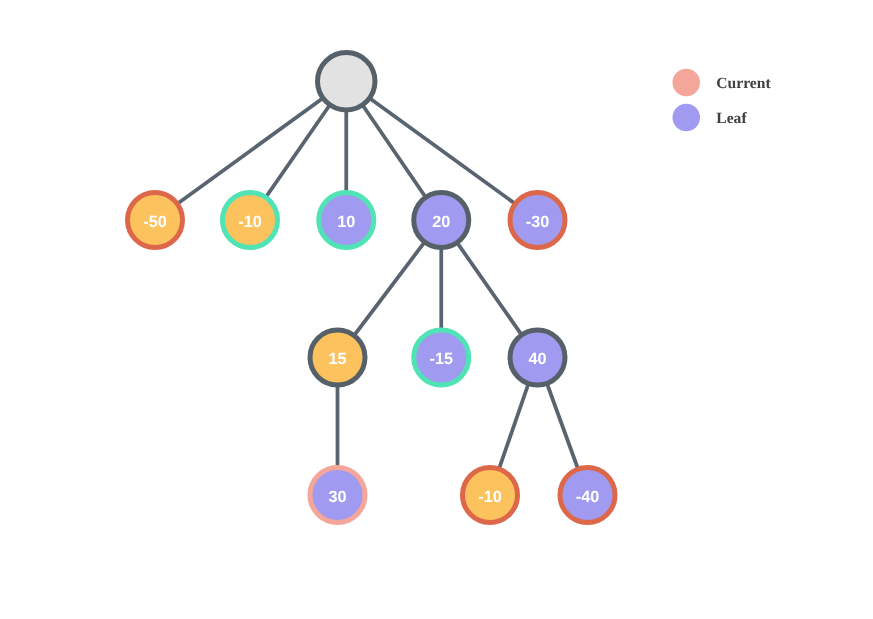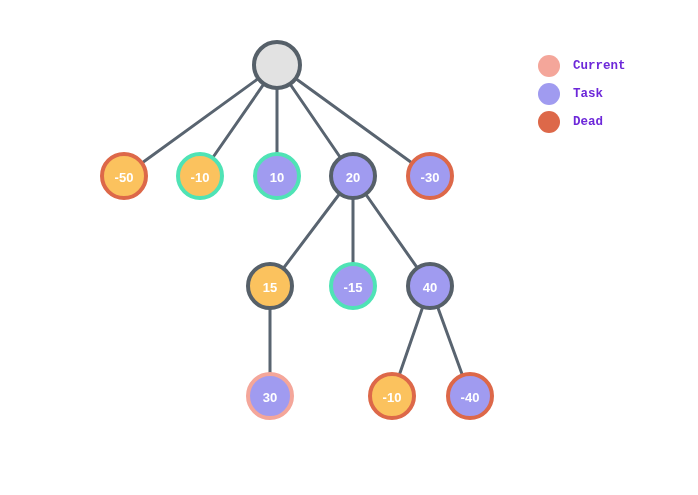--- a/index.html
+++ b/index.html
@@ -56,24 +56,24 @@
     height: 28px;
   }
   .legend-swatch {
     width: 22px;
     height: 22px;
     border-radius: 50%;
     flex: 0 0 auto;
   }
   .legend-label {
     margin-left: 13px;
-    font-family: Liberation Mono, monospace;
+    font-family: Liberation Serif, serif;
     font-size: 12.5px;
     font-weight: bold;
-    color: #6d28d9;
+    color: #404040;
     white-space: nowrap;
   }
 </style>
 </head>
 <body>
 
 <div id="app">
 
   <svg id="graph-svg" viewBox="0 0 698 495" xmlns="http://www.w3.org/2000/svg">
     <g id="edges-layer">
@@ -140,21 +140,17 @@
       </g>
   </svg>
 
   <div id="legend">
       <div class="legend-item">
         <span class="legend-swatch" style="background: rgb(244, 166, 154);"></span>
         <span class="legend-label">Current</span>
       </div>
       <div class="legend-item">
         <span class="legend-swatch" style="background: rgb(160, 155, 240);"></span>
-        <span class="legend-label">Task</span>
-      </div>
-      <div class="legend-item">
-        <span class="legend-swatch" style="background: rgb(221, 104, 73);"></span>
-        <span class="legend-label">Dead</span>
+        <span class="legend-label">Leaf</span>
       </div>
     </div>
 
 </div>
 
 </body></html>

